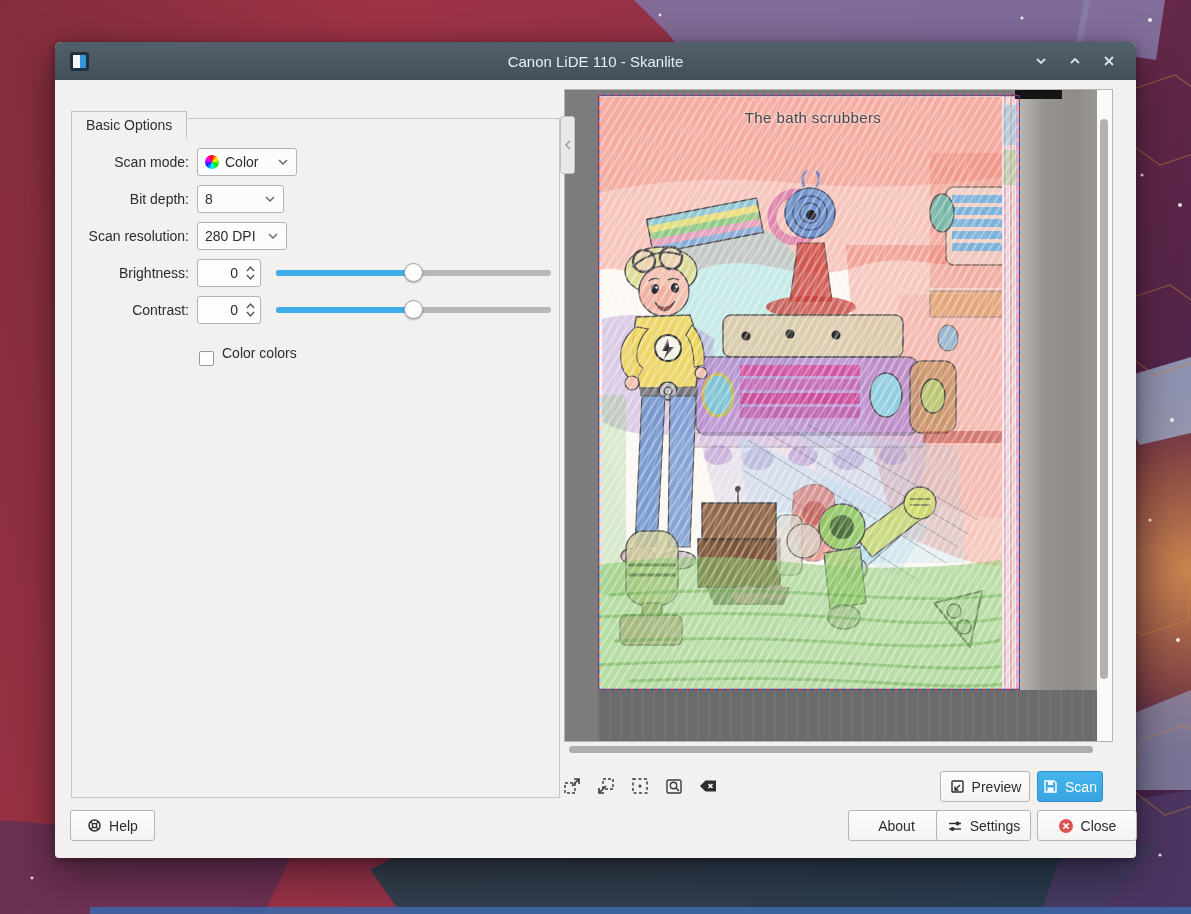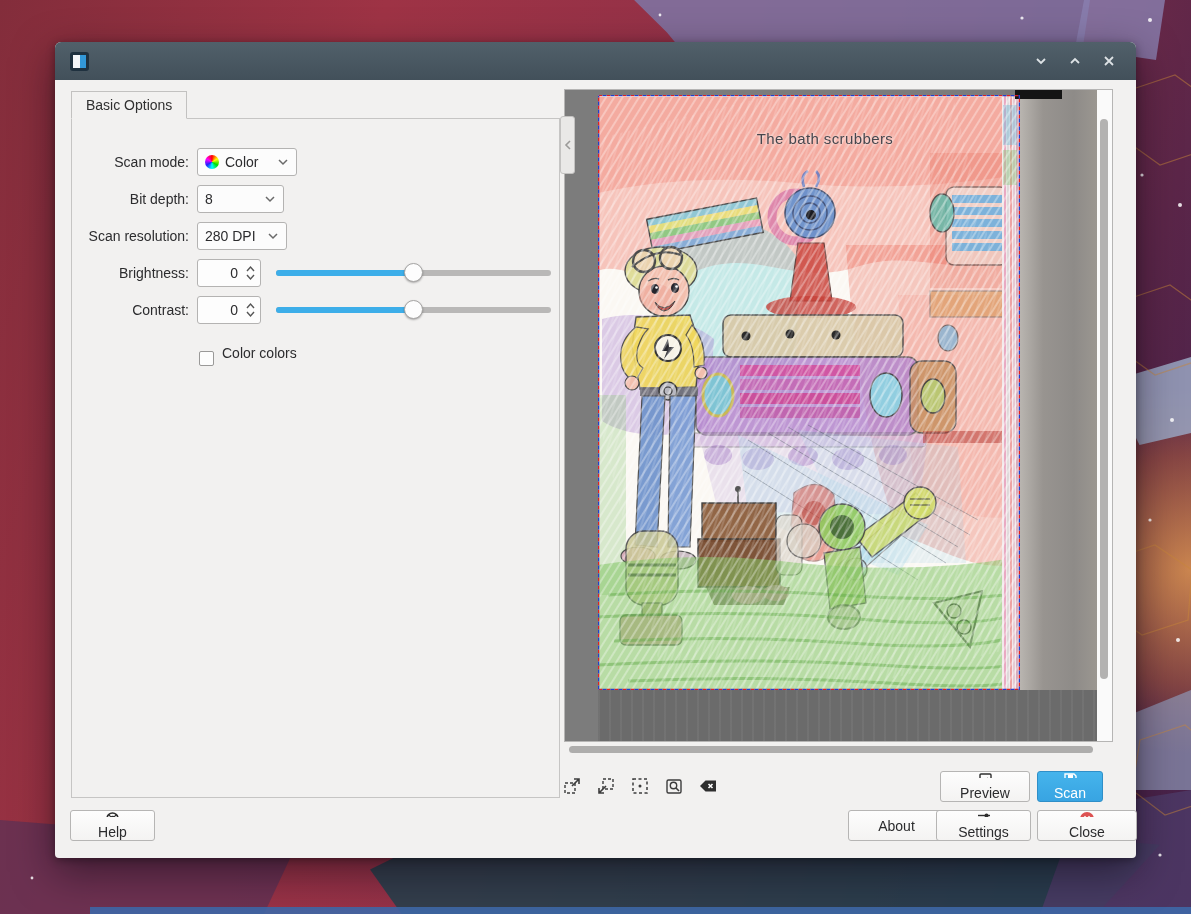--- a/index.html
+++ b/index.html
@@ -40,21 +40,21 @@
     color: #e9edf0; font-size: 15px; }
   .app-icon { position: absolute; left: 15px; top: 10px; width: 19px; height: 19px;
     background: #1f313f; border-radius: 3px; padding: 3px; }
   .app-icon-inner { width: 100%; height: 100%; background: linear-gradient(90deg, #f4f6f8 0 55%, #3298d8 55% 100%); }
   .win-controls { position: absolute; right: 16px; top: 0; height: 38px; display: flex; gap: 12px; align-items: center; }
   .win-btn { width: 22px; height: 22px; display: flex; align-items: center; justify-content: center; cursor: default; }
 
   
   .tab { position: absolute; top: 49px; height: 28px; line-height: 27px; padding: 0 14px;
     font-size: 14px; color: #303030; border: 1px solid #c2c1c0; background: #e3e2e1; z-index: 3; }
-  .tab-basic { left: 16px; background: #f2f1f0; border-bottom-color: #f2f1f0; z-index: 4; }
+  .tab-basic { left: 16px; background: #f2f1f0; border-bottom-color: #f2f1f0; z-index: 4; margin-top: 20px; }
   .tab-scanner { left: 125px; }
   .options-frame { position: absolute; left: 16px; top: 76px; width: 489px; height: 680px;
     border: 1px solid #c6c5c4; background: #f2f1f0; z-index: 2; }
   .opt-label { position: absolute; left: 0; width: 117px; height: 28px; line-height: 28px;
     text-align: right; font-size: 14px; color: #2c2c2e; }
   .combo { position: absolute; left: 125px; height: 28px; background: #fcfcfc;
     border: 1px solid #b4b3b2; border-radius: 3px; display: flex; align-items: center;
     padding: 0 7px; gap: 6px; font-size: 14px; color: #2c2c2e; cursor: default; }
   .combo .chev { margin-left: auto; }
   .color-wheel { width: 14px; height: 14px; border-radius: 50%;
@@ -79,43 +79,43 @@
   .preview-frame { position: absolute; left: 509px; top: 47px; width: 549px; height: 653px;
     border: 1px solid #b6b5b4; background: #fafafa; }
   .viewport { position: absolute; left: 0; top: 0; width: 532px; height: 651px;
     background: #7c7c7c; overflow: hidden; }
   .scan-page { position: absolute; left: 33px; top: 5px; width: 422px; height: 595px; background: #fbf8f3; }
   .scan-right-strip { position: absolute; left: 455px; top: 0; width: 77px; height: 600px;
     background: linear-gradient(90deg, #b9b5b0 0%, #989490 30%, #8e8b88 70%, #9b9791 100%); }
   .scan-black-bar { position: absolute; left: 450px; top: 0; width: 47px; height: 9px; background: #141414; }
   .scan-bottom-strip { position: absolute; left: 33px; top: 600px; width: 499px; height: 51px;
     background: repeating-linear-gradient(90deg, rgba(255,255,255,.05) 0 2px, rgba(0,0,0,0) 2px 11px), #6b6b6b; }
-  .caption { position: absolute; left: 16px; width: 100%; text-align: center; color: #46464d;
-    font-size: 15px; letter-spacing: .4px; text-shadow: 0 0 3px rgba(255,255,255,.9); margin-top: 21px; }
+  .caption { position: absolute; left: 4px; width: 100%; text-align: center; color: #46464d;
+    font-size: 15px; letter-spacing: .4px; text-shadow: 0 0 3px rgba(255,255,255,.9); }
   .caption.l1 { top: 14px; }
   .caption.l2 { top: 33px; }
   .sel-overlay { position: absolute; left: 33px; top: 5px; width: 422px; height: 595px; }
   .vscroll { position: absolute; right: 1px; top: 1px; width: 14px; height: 649px; background: #fafafa; }
   .vscroll-thumb { position: absolute; left: 3px; top: 28px; width: 8px; height: 560px;
     background: #b3b2b1; border-radius: 4px; }
   .hscroll { position: absolute; left: 510px; top: 703px; width: 547px; height: 10px; }
   .hscroll-thumb { position: absolute; left: 4px; top: 1px; width: 524px; height: 7px;
     background: #aeadac; border-radius: 4px; }
   .splitter { position: absolute; left: 505px; top: 74px; width: 15px; height: 58px; z-index: 5;
     background: #e9e8e7; border: 1px solid #c3c2c1; border-radius: 3px;
     display: flex; align-items: center; justify-content: center;
     color: #9b9a99; font-size: 12px; }
 
   .zoom-btn { position: absolute; top: 731px; width: 26px; height: 26px; display: flex;
     align-items: center; justify-content: center; border-radius: 3px; cursor: default; }
 
   
   .btn { position: absolute; height: 31px; background: linear-gradient(#fdfdfd, #f4f3f2);
     border: 1px solid #b6b5b4; border-radius: 3px; display: flex; align-items: center;
-    justify-content: center; gap: 7px; font-size: 14px; color: #2b2b2d; cursor: default; flex-direction: column; }
+    justify-content: center; gap: 7px; font-size: 14px; color: #2b2b2d; cursor: default; }
   .btn-primary { background: linear-gradient(#45b4ec, #38a4e2); border-color: #2f8fc8; color: #ffffff; }
 </style>
 </head>
 <body>
 
 <div class="desktop">
   <div class="wp-shard wp-purple-top"></div>
   <div class="wp-shard wp-purple-top2"></div>
   <div class="wp-shard wp-glow"></div>
   <div class="wp-shard wp-shard-blue1"></div>
@@ -142,20 +142,21 @@
         <circle cx="1022" cy="18" r="1.6"></circle>
       <circle cx="660" cy="15" r="1.4"></circle>
         <circle cx="32" cy="878" r="1.4"></circle>
     </g>
   </svg>
 </div>
 
 <div class="window">
 
   <div class="titlebar">
+    <div class="titlebar-title">Canon LiDE 110 - Skanlite</div>
     <div class="app-icon">
       <div class="app-icon-inner"></div>
     </div>
     <div class="win-controls">
       <div class="win-btn">
         <svg width="16" height="16">
             <polyline points="4,6 8,10 12,6" fill="none" stroke="#dde2e5" stroke-width="1.8"></polyline>
           </svg>
       </div>
       <div class="win-btn">

